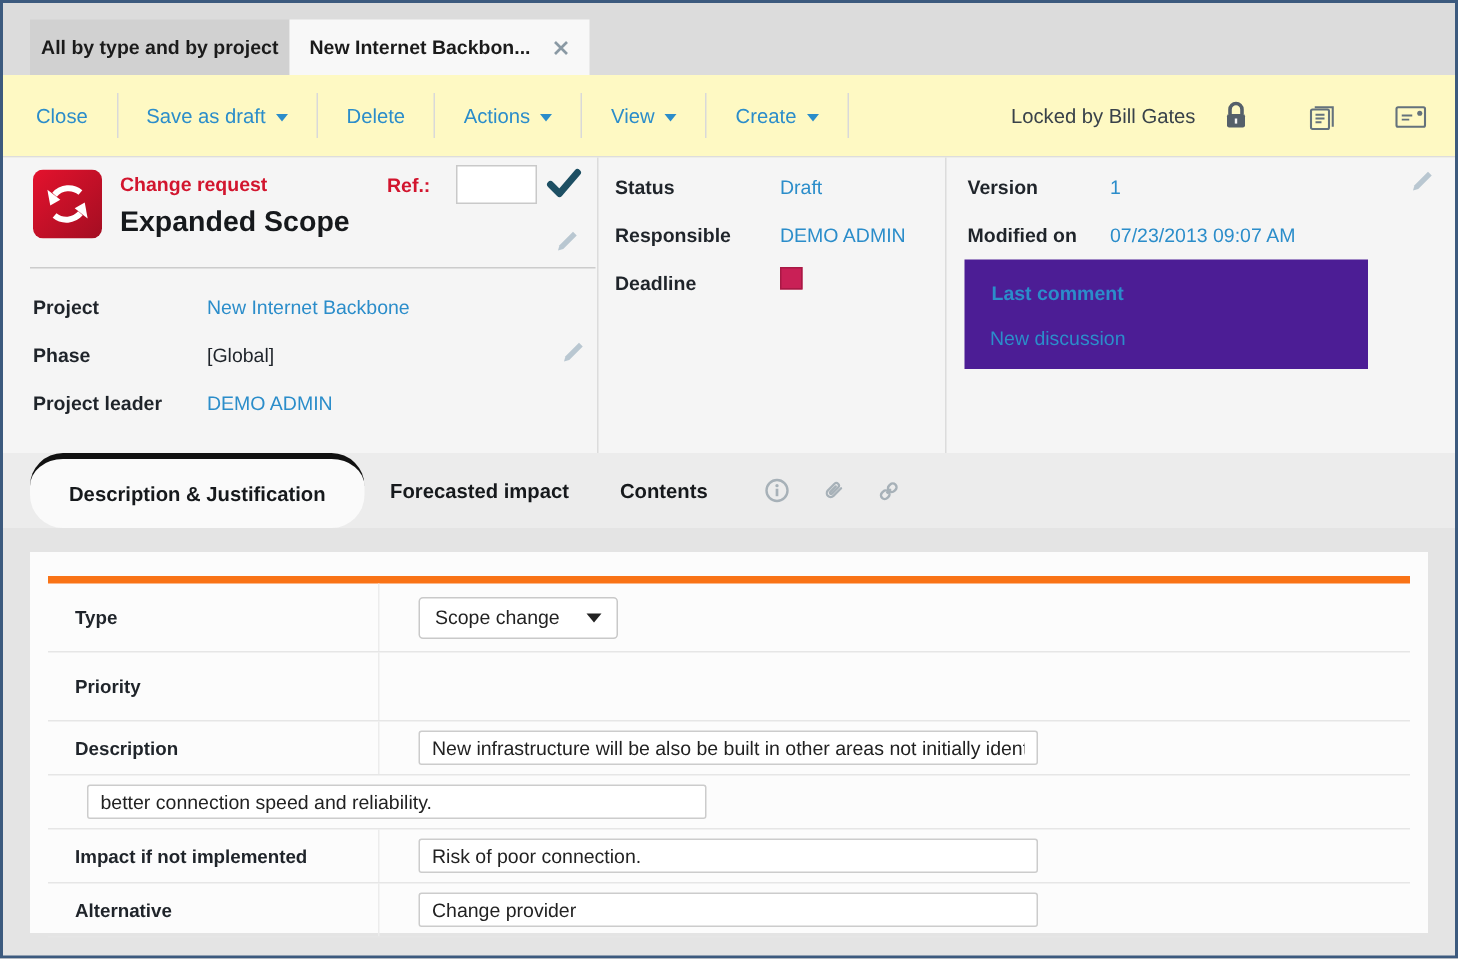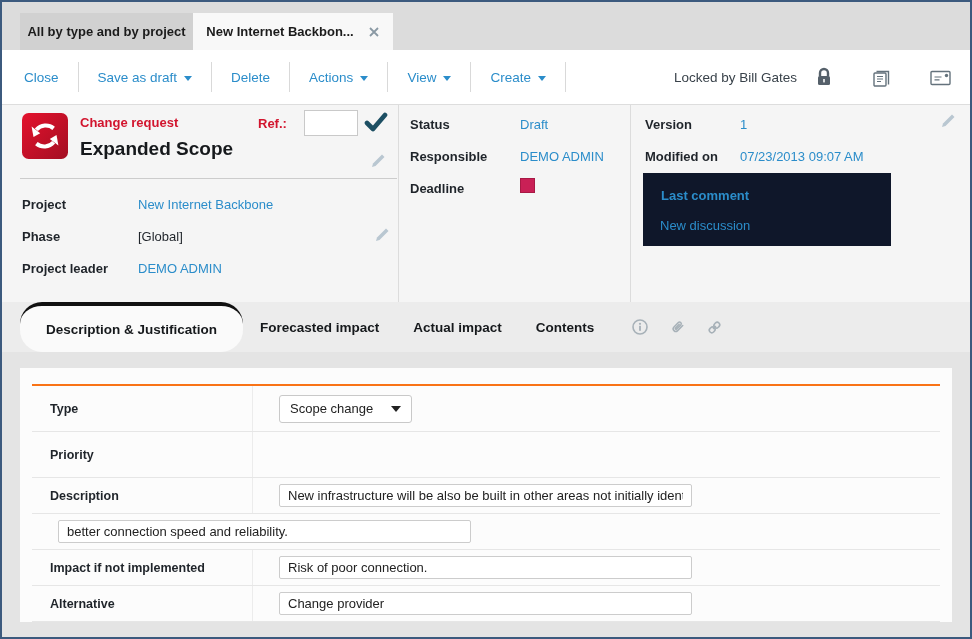--- a/index.html
+++ b/index.html
@@ -10,21 +10,21 @@
     border: 2px solid #3c5a7e; background: #e4e4e4; overflow: hidden;
   }
   
   .tabstrip { position:absolute; left:0; top:0; width:968px; height:48px; background:#dcdcdc; }
   .wtab { position:absolute; top:11px; height:37px; display:flex; align-items:center; justify-content:center;
           font-size:13px; font-weight:bold; color:#1b1b1b; cursor:default; }
   .wtab.inactive { left:18px; width:173px; background:#d1d1d1; }
   .wtab.active   { left:191px; width:200px; background:#f8f8f8; }
   .wtab.active .lbl { margin-right:14px; }
   
-  .toolbar { position:absolute; left:0; top:48px; width:968px; height:55px; background:#ffffff;
+  .toolbar { position:absolute; left:0; top:48px; width:968px; height:55px; background:#fef9c3;
              border-bottom:1px solid #dddddd; display:flex; align-items:center; padding-left:22px; }
   .tslot { display:flex; align-items:center; height:30px; padding:0 19px; border-right:1px solid #d9d9d9; }
   .tslot:first-child { padding-left:0; }
   .tslot:last-of-type { border-right:none; }
   .titem { color:#2b8dca; font-size:13.5px; cursor:pointer; display:flex; align-items:center; gap:7px; }
   .caret { width:0; height:0; border-left:4px solid transparent; border-right:4px solid transparent;
            border-top:5px solid #2b8dca; display:inline-block; margin-top:2px; }
   .tright { margin-left:auto; display:flex; align-items:center; padding-right:18px; gap:0; }
   .locked { font-size:13.5px; color:#39424a; margin-right:18px; }
   .icon-gap { margin-left:38px; }
@@ -41,33 +41,33 @@
   .titlepencil { position:absolute; left:368px; top:47px; }
   .hrule { position:absolute; left:18px; top:73px; width:377px; height:1px; background:#cccccc; }
   .hfield { position:absolute; font-size:13px; }
   .hlabel { font-weight:bold; color:#1f242a; }
   .hvalue { color:#1f242a; }
   .link { color:#2b8dca; cursor:pointer; }
   .phasepencil { position:absolute; left:372px; top:121px; }
   .verpencil { position:absolute; left:938px; top:7px; }
   .deadline-sq { position:absolute; left:518px; top:73px; width:15px; height:15px;
                  background:#c92056; border:1px solid #a81945; cursor:pointer; }
-  .commentbox { position:absolute; left:641px; top:68px; width:248px; height:73px; background:#0f172a; }
+  .commentbox { position:absolute; left:641px; top:68px; width:269px; height:73px; background:#4c1d95; }
   .commenttitle { position:absolute; left:18px; top:15px; font-size:13px; font-weight:bold; color:#2b8dca; }
   .commentlink { position:absolute; left:17px; top:45px; font-size:13px; color:#2b8dca; cursor:pointer; }
   
   .dtabs { position:absolute; left:0; top:300px; width:968px; height:50px; background:#ececec;
            display:flex; align-items:stretch; padding-left:18px; }
   .dtab { display:flex; align-items:center; font-size:13.5px; font-weight:bold; color:#16191c;
           padding:0 17px; cursor:pointer; }
   .dtab.active { background:#fafafa; border-top:4px solid #111111; padding:0 26px;border-radius:22px; }
   .dticon { display:flex; align-items:center; margin-left:20px; cursor:pointer; }
   
   .panel { position:absolute; left:18px; top:366px; width:932px; height:254px; background:#fcfcfc; }
-  .formtable { position:absolute; left:12px; top:16px; width:908px; border-top:2px solid #f97316; }
+  .formtable { position:absolute; left:12px; top:16px; width:908px; border-top:5px solid #f97316; }
   .frow { display:flex; border-bottom:1px solid #e6e6e6; align-items:center; }
   .frow.tall { height:46px; } .frow.short { height:36px; }
   .flabel { width:221px; align-self:stretch; display:flex; align-items:center; padding-left:18px;
             border-right:1px solid #ececec; font-size:12.5px; font-weight:bold; color:#1f242a; }
   .fctrl { flex:1; display:flex; align-items:center; padding-left:26px; }
   .select { width:133px; height:28px; background:#ffffff; border:1px solid #c9c9c9; border-radius:3px;
             display:flex; align-items:center; justify-content:space-between; padding:0 10px;
             font-size:13px; color:#222; cursor:pointer; }
   .selcaret { width:0; height:0; border-left:5px solid transparent; border-right:5px solid transparent;
               border-top:6px solid #222222; }
@@ -226,23 +226,20 @@
   </div>
 
   <div class="dtabs">
     <div class="dtab active">
         <span>Description &amp; Justification</span>
       </div>
     <div class="dtab">
         <span>Forecasted impact</span>
       </div>
     <div class="dtab">
-        <span>Actual impact</span>
-      </div>
-    <div class="dtab">
         <span>Contents</span>
       </div>
     <span class="dticon">
       <svg width="18" height="18" viewBox="0 0 18 18">
           <circle cx="9" cy="9" r="7" fill="none" stroke="#a7b1b8" stroke-width="1.6"></circle>
           <circle cx="9" cy="5.8" r="1.1" fill="#a7b1b8"></circle>
           <rect x="8.1" y="7.8" width="1.8" height="5" fill="#a7b1b8"></rect>
         </svg>
     </span>
     <span class="dticon">

